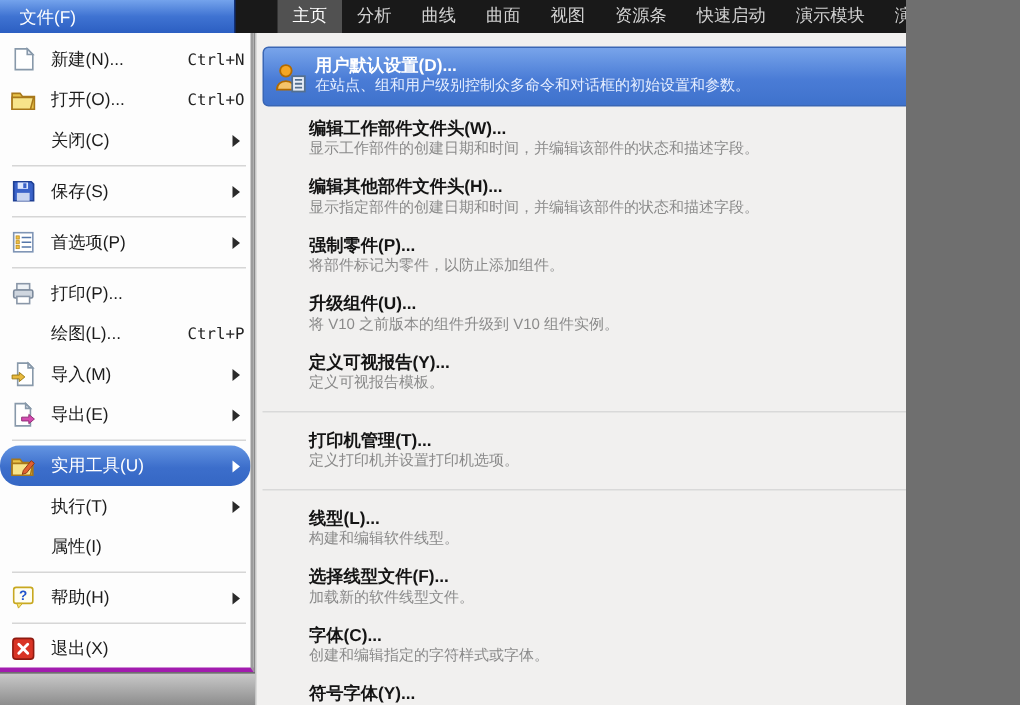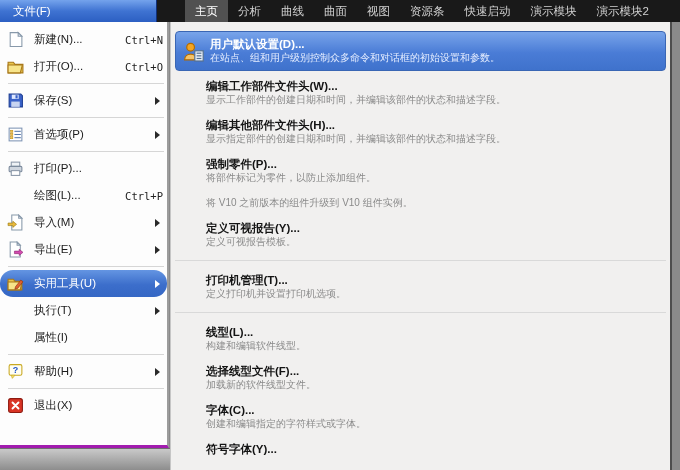--- a/index.html
+++ b/index.html
@@ -1,17 +1,17 @@
 <!DOCTYPE html>
 <html><head>
 <meta charset="utf-8">
 <style>
   * { margin:0; padding:0; box-sizing:border-box; }
   body { font-family:"Liberation Sans","DejaVu Sans",sans-serif; background:#6f6f6f; }
-  #screen { position:relative; width:680px; height:470px; overflow:hidden; background:#8a8a8a; }
+  #screen { position:relative; width:604px; height:470px; overflow:hidden; background:#8a8a8a; }
 
   
   .topbar { position:absolute; top:0; left:0; width:680px; height:22px; background:#191919; display:flex; align-items:stretch; }
   .file-btn { width:157px; background:linear-gradient(#74a3ec,#3f73d2 50%,#2c5fc2); color:#fff; font-size:11.5px; display:flex; align-items:center; padding-left:13px; border-right:1px solid #10307a; cursor:default; }
   .tabs { display:flex; margin-left:28px; align-items:center; }
   .tab { padding:0 10px; line-height:22px; font-size:11.5px; color:#d2d2d2; white-space:nowrap; }
   .tab.active { background:#515151; color:#fff; }
 
   
   .file-menu { position:absolute; top:22px; left:0; width:169px; height:426px; background:#fdfdfd; border-right:2px solid #9c9c9c; border-bottom:3px solid #a21caf; padding-top:4px; overflow:hidden; }
@@ -75,20 +75,25 @@
       <span class="mi-icon">
           <svg viewBox="0 0 16 16">
             <path d="M1 4h5l1.5 2H15v8H1z" fill="#e8c44a" stroke="#a8781a"></path>
             <path d="M1 6.5h13.5L12.5 14H1z" fill="#f7e48a" stroke="#a8781a"></path>
           </svg>
         </span>
       <span class="mi-label">打开(O)...</span>
       <span class="mi-shortcut">Ctrl+O</span>
     </div>
 
+    <div class="mi">
+      <span class="mi-icon"></span>
+      <span class="mi-label">关闭(C)</span>
+      <span class="mi-caret"></span>
+    </div>
 
     <div class="menu-sep"></div>
 
     <div class="mi">
       <span class="mi-icon">
           <svg viewBox="0 0 16 16">
             <path d="M2 2h11l1.5 1.5V14H2z" fill="#3a62c8" stroke="#1e3f94"></path>
             <rect x="4.5" y="2.5" width="6.5" height="4" fill="#dfe8ff"></rect>
             <rect x="8" y="3" width="2" height="3" fill="#3a62c8"></rect>
             <rect x="4" y="9" width="8" height="5" fill="#c8d4f0"></rect>
@@ -240,20 +245,21 @@
       <div class="si-title">编辑其他部件文件头(H)...</div>
       <div class="si-desc">显示指定部件的创建日期和时间，并编辑该部件的状态和描述字段。</div>
     </div>
 
     <div class="si">
       <div class="si-title">强制零件(P)...</div>
       <div class="si-desc">将部件标记为零件，以防止添加组件。</div>
     </div>
 
     <div class="si">
+      <div class="si-title">升级组件(U)...</div>
       <div class="si-desc">将 V10 之前版本的组件升级到 V10 组件实例。</div>
     </div>
 
     <div class="si">
       <div class="si-title">定义可视报告(Y)...</div>
       <div class="si-desc">定义可视报告模板。</div>
     </div>
 
     <div class="sub-sep"></div>
 

